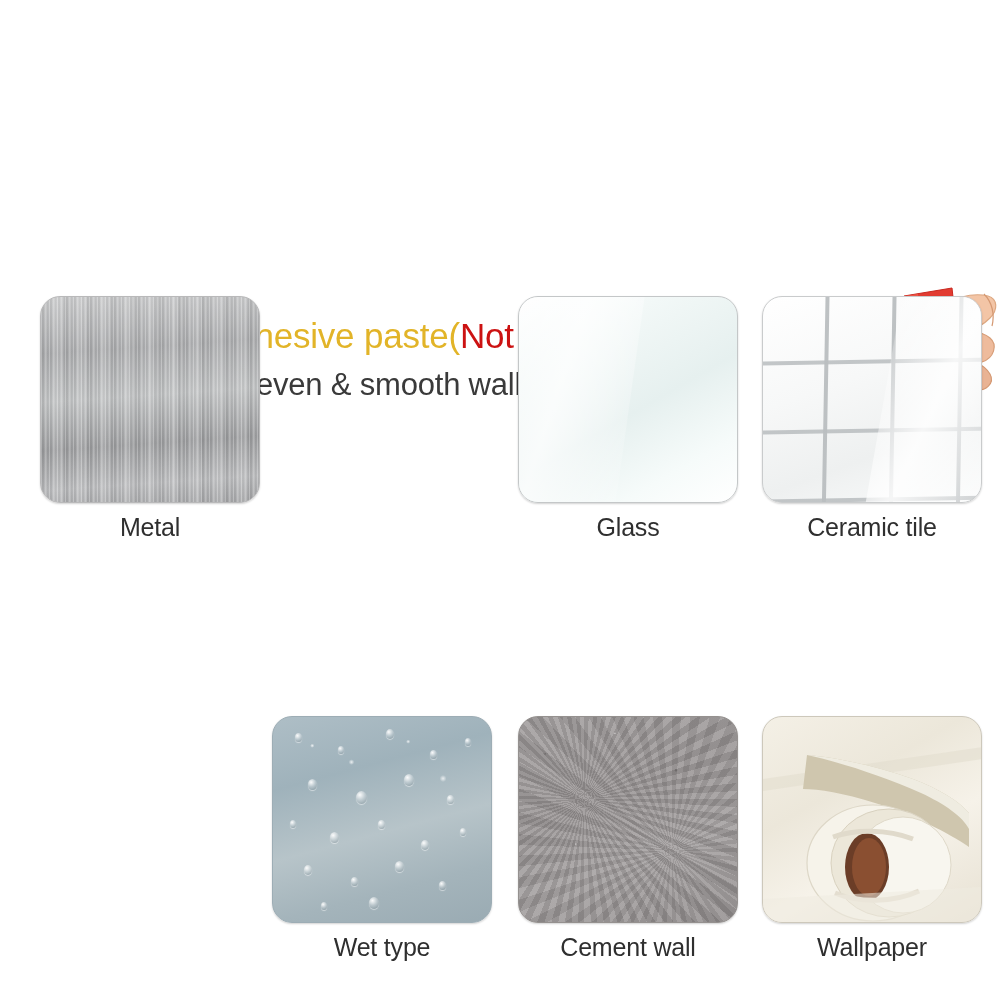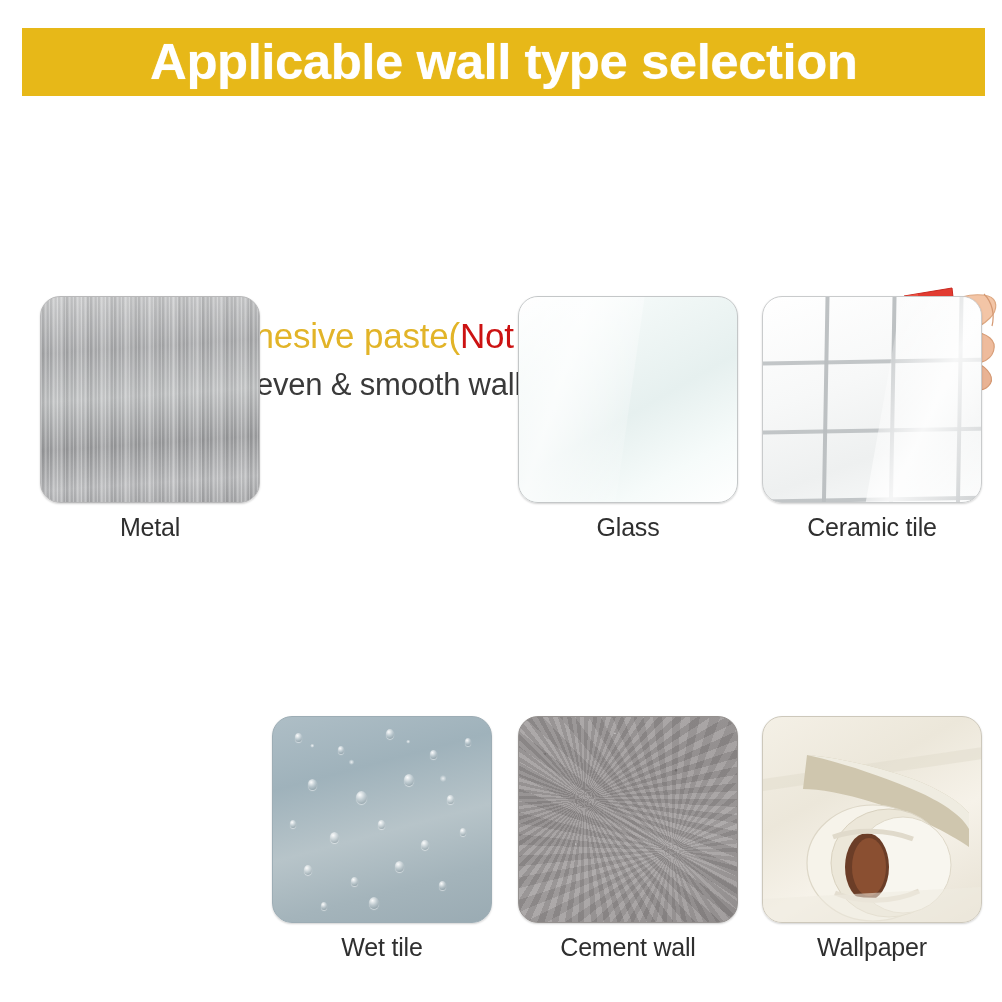--- a/index.html
+++ b/index.html
@@ -182,23 +182,20 @@
   }
 
   
   svg { display:block; }
 </style>
 </head>
 <body>
 
 <div class="page">
 
-  <div class="banner">
-    <div class="banner-title">Applicable wall type selection</div>
-  </div>
 
   <div class="sec-head" id="sec1-head">
 
     <div class="icon-box" id="icon1">
       <svg viewBox="0 0 150 115" width="150" height="115">
         <g fill="none" stroke="#1a1a1a" stroke-width="3.4" stroke-linecap="round" stroke-linejoin="round">
 
           <path d="M61 14 C54 20, 44 29, 36 38 C28 47, 23 56, 22 66 C21 78, 24 90, 28 104"></path>
           <path d="M61 14 C58 22, 54 30, 50 36 C46 42, 42 47, 41 53"></path>
           <path d="M41 53 C46 49, 52 44, 56 40"></path>
@@ -300,21 +297,21 @@
         <div class="drop" style="left:48%; top:50%; width:7px;  height:9px;"></div>
         <div class="drop" style="left:68%; top:60%; width:8px;  height:10px;"></div>
         <div class="drop" style="left:86%; top:54%; width:6px;  height:8px;"></div>
         <div class="drop" style="left:14%; top:72%; width:8px;  height:10px;"></div>
         <div class="drop" style="left:36%; top:78%; width:7px;  height:9px;"></div>
         <div class="drop" style="left:56%; top:70%; width:9px;  height:11px;"></div>
         <div class="drop" style="left:76%; top:80%; width:7px;  height:9px;"></div>
         <div class="drop" style="left:44%; top:88%; width:10px; height:12px;"></div>
         <div class="drop" style="left:22%; top:90%; width:6px;  height:8px;"></div>
       </div>
-      <div class="mat-label">Wet tile</div>
+      <div class="mat-label">Wet type</div>
     </div>
 
     <div class="mat-cell c2">
       <div class="swatch tex-cement"></div>
       <div class="mat-label">Cement wall</div>
     </div>
 
     <div class="mat-cell c3">
       <div class="swatch tex-wallpaper">
         <svg viewBox="0 0 220 207" width="220" height="207" style="position:absolute;left:0;top:0;">

